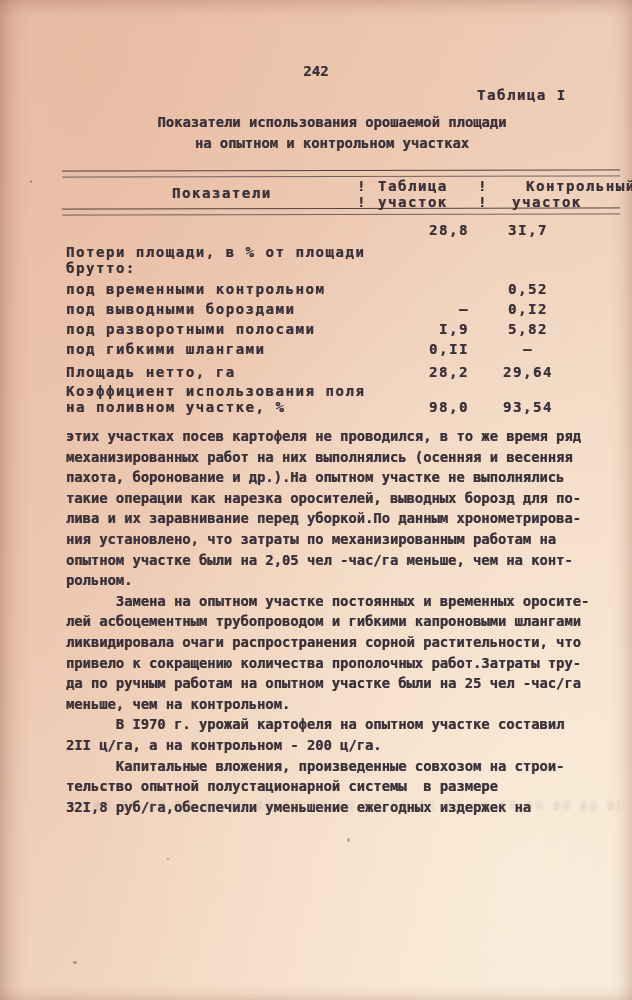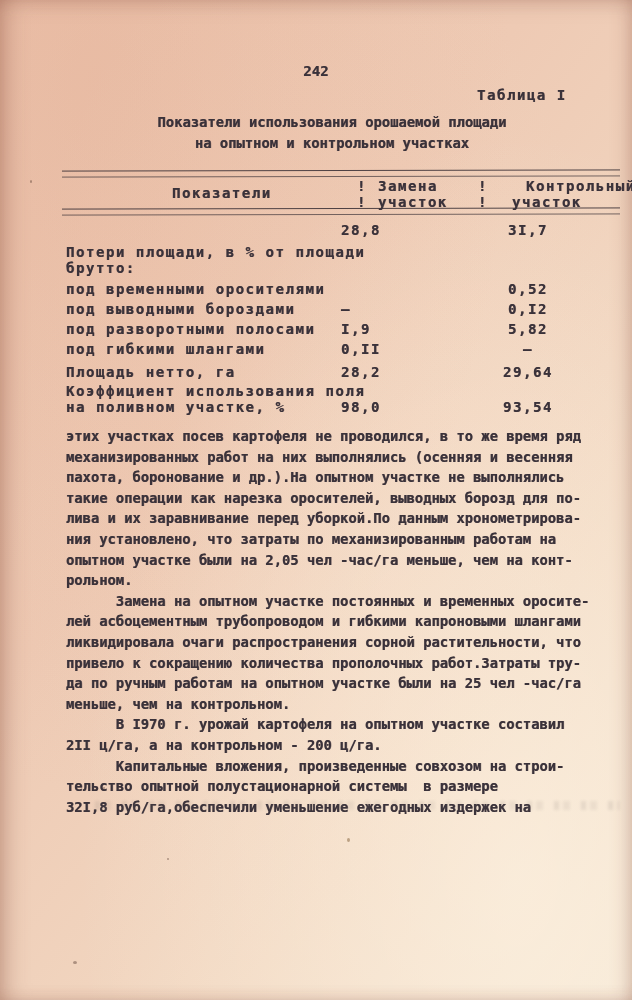--- a/index.html
+++ b/index.html
@@ -44,21 +44,21 @@
   .bang-b1{ top:178px; left:478px; }
   .bang-b2{ top:194px; left:478px; }
   .h-c2a  { top:178px; left:378px; }
   .h-c2b  { top:194px; left:378px; }
   .h-c3a  { top:178px; left:497px;padding-left:29px; }
   .h-c3b  { top:194px; left:512px; }
 
   .trow { position:absolute; left:66px; width:540px; height:16px; }
   .trow .cell { position:absolute; top:0; }
   .c1 { left:0; white-space:pre-line; }
-  .c2 { left:275px; width:128px; text-align:left; }
+  .c2 { left:275px; width:128px; text-align:right; }
   .c3 { left:394px; width:136px; text-align:center; }
   .vals-low .c2, .vals-low .c3 { top:16px; }
 
   .body-text { top:426px; left:66px; white-space:pre; }
 
   .ghost {
     position:absolute; top:801px; left:95px; width:525px; height:9px;
     background:repeating-linear-gradient(90deg,
       rgba(118,108,104,0.30) 0 5px, rgba(118,108,104,0) 5px 9px,
       rgba(118,108,104,0.22) 9px 16px, rgba(118,108,104,0) 16px 27px);
@@ -82,37 +82,37 @@
   <div class="ink bodyfont title-1">Показатели использования орошаемой площади</div>
 
   <div class="rule rule-top"></div>
   <div class="rule rule-head"></div>
 
   <span class="ink tblfont th-c1">Показатели</span>
   <span class="ink tblfont bang-a1">!</span>
   <span class="ink tblfont bang-a2">!</span>
   <span class="ink tblfont bang-b1">!</span>
   <span class="ink tblfont bang-b2">!</span>
-  <span class="ink tblfont h-c2a">Замена</span>
+  <span class="ink tblfont h-c2a">Таблица</span>
   <span class="ink tblfont h-c2b">участок</span>
   <span class="ink tblfont h-c3a">Контрольный</span>
   <span class="ink tblfont h-c3b">участок</span>
 
   <div class="trow" style="top:222px">
     <span class="ink tblfont cell c2">28,8</span>
     <span class="ink tblfont cell c3">3I,7</span>
   </div>
   <div class="trow" style="top:244px">
     <span class="ink tblfont cell c1">Потери площади, в % от площади
 брутто:</span>
     <span class="ink tblfont cell c2"></span>
     <span class="ink tblfont cell c3"></span>
   </div>
   <div class="trow" style="top:281px">
-    <span class="ink tblfont cell c1">под временными оросителями</span>
+    <span class="ink tblfont cell c1">под временными контрольном</span>
     <span class="ink tblfont cell c2"></span>
     <span class="ink tblfont cell c3">0,52</span>
   </div>
   <div class="trow" style="top:301px">
     <span class="ink tblfont cell c1">под выводными бороздами</span>
     <span class="ink tblfont cell c2">–</span>
     <span class="ink tblfont cell c3">0,I2</span>
   </div>
   <div class="trow" style="top:321px">
     <span class="ink tblfont cell c1">под разворотными полосами</span>

